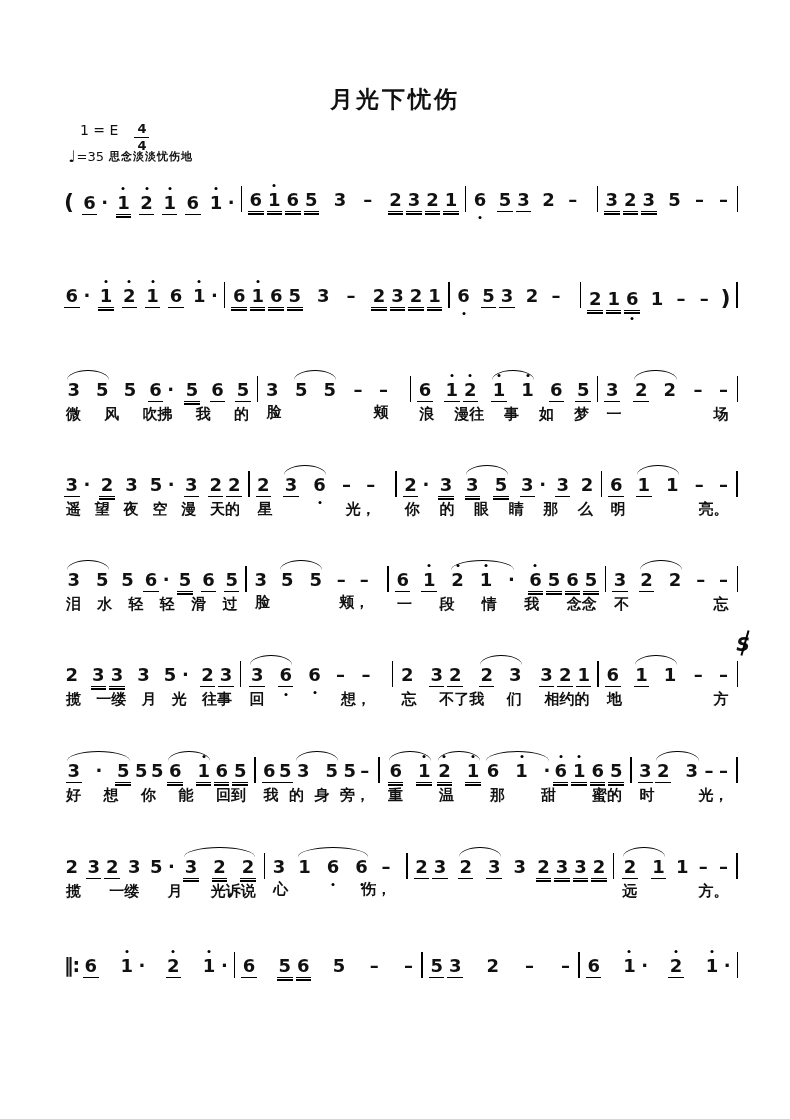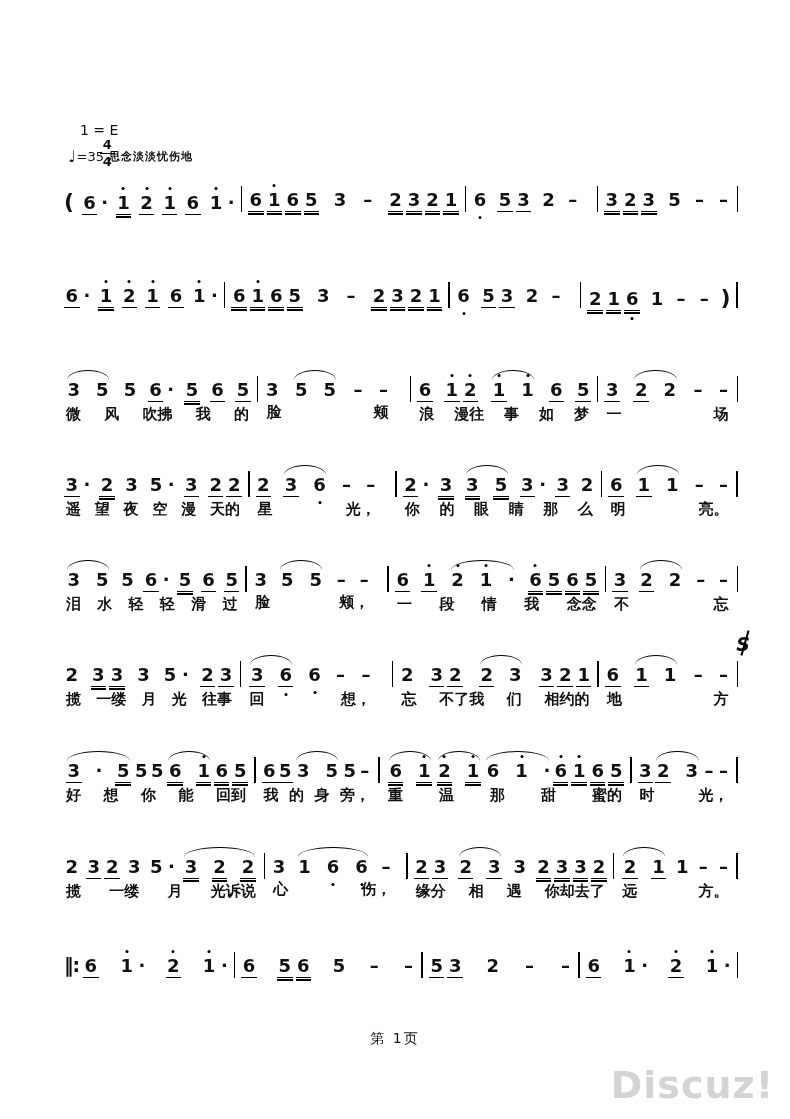--- a/index.html
+++ b/index.html
@@ -1,20 +1,20 @@
 <!DOCTYPE html>
 <html><head>
 <meta charset="utf-8">
 <style>
   html,body{margin:0;padding:0;background:#fff;}
   .page{position:relative;width:790px;height:1119px;background:#fff;overflow:hidden;
         font-family:"DejaVu Sans",sans-serif;color:#111;}
   .title{position:absolute;top:84px;left:0;width:100%;text-align:center;
          font-size:23px;font-weight:bold;letter-spacing:3px;}
-  .keyrow{position:absolute;top:122px;left:80px;display:flex;font-size:14px;flex-direction:column;}
+  .keyrow{position:absolute;top:122px;left:80px;display:flex;font-size:14px;}
   .frac{display:inline-flex;flex-direction:column;align-items:center;font-size:13px;
         line-height:1.05;margin-left:16px;font-weight:bold;}
   .frac .num{border-bottom:1px solid #000;padding:0 3px 1px;}
   .frac .den{padding-top:1px;}
   .temporow{position:absolute;top:147px;left:68px;display:flex;align-items:center;font-size:13px;}
   .qnote{font-size:16px;margin-right:1px;}
   .expr{font-size:11px;font-weight:bold;margin-left:5px;letter-spacing:1px;}
   .credits{position:absolute;top:118px;right:52px;text-align:left;font-size:15px;
            font-weight:bold;line-height:23px;}
   .score{position:absolute;left:0;top:0;width:100%;height:100%;pointer-events:none;}
@@ -50,20 +50,21 @@
          transform:rotate(16deg);}
   .pageno{position:absolute;top:1030px;left:0;width:100%;text-align:center;
           font-size:14px;letter-spacing:2px;}
   .watermark{position:absolute;right:16px;bottom:12px;font-size:38px;font-weight:bold;
           color:#d4d4d4;letter-spacing:1px;}
 </style>
 </head>
 <body>
 
 <div class="page">
+  <div class="title">月光下忧伤</div>
 
   <div class="keyrow">
     <span>1 = E</span>
     <span class="frac">
       <span class="num">4</span>
       <span class="den">4</span>
     </span>
   </div>
 
   <div class="temporow">
@@ -872,26 +873,20 @@
             <span class="cell">
               <span class="note"><span class="txt">3</span></span>
             </span>
             <span class="cell">
               <span class="note" data-u="2"><span class="txt">2</span></span>
               <span class="note" data-u="2"><span class="txt">3</span></span>
               <span class="note" data-u="2"><span class="txt">3</span></span>
               <span class="note" data-u="2"><span class="txt">2</span></span>
             </span>
           </div>
-          <div class="lrow">
-            <span class="syl">缘分</span>
-            <span class="syl">相</span>
-            <span class="syl">遇</span>
-            <span class="syl">你却去了</span>
-          </div>
         </div>
         <div class="bar"></div>
         <div class="measure" style="flex-grow: 6.5;">
           <div class="nrow">
             <span class="cell arc">
               <span class="note" data-u="1"><span class="txt">2</span></span>
               <span class="note" data-u="1"><span class="txt">1</span></span>
             </span>
             <span class="cell">
               <span class="note"><span class="txt">1</span></span>
@@ -985,15 +980,13 @@
             <span class="cell">
               <span class="note" data-o="1"><span class="txt">1</span></span>
               <span class="ndot">·</span>
             </span>
           </div>
         </div>
         <div class="bar"></div>
       </div>
     </div>
 
-  <div class="pageno">第 1页</div>
-  <div class="watermark">Discuz!</div>
 </div>
 
 </body></html>

